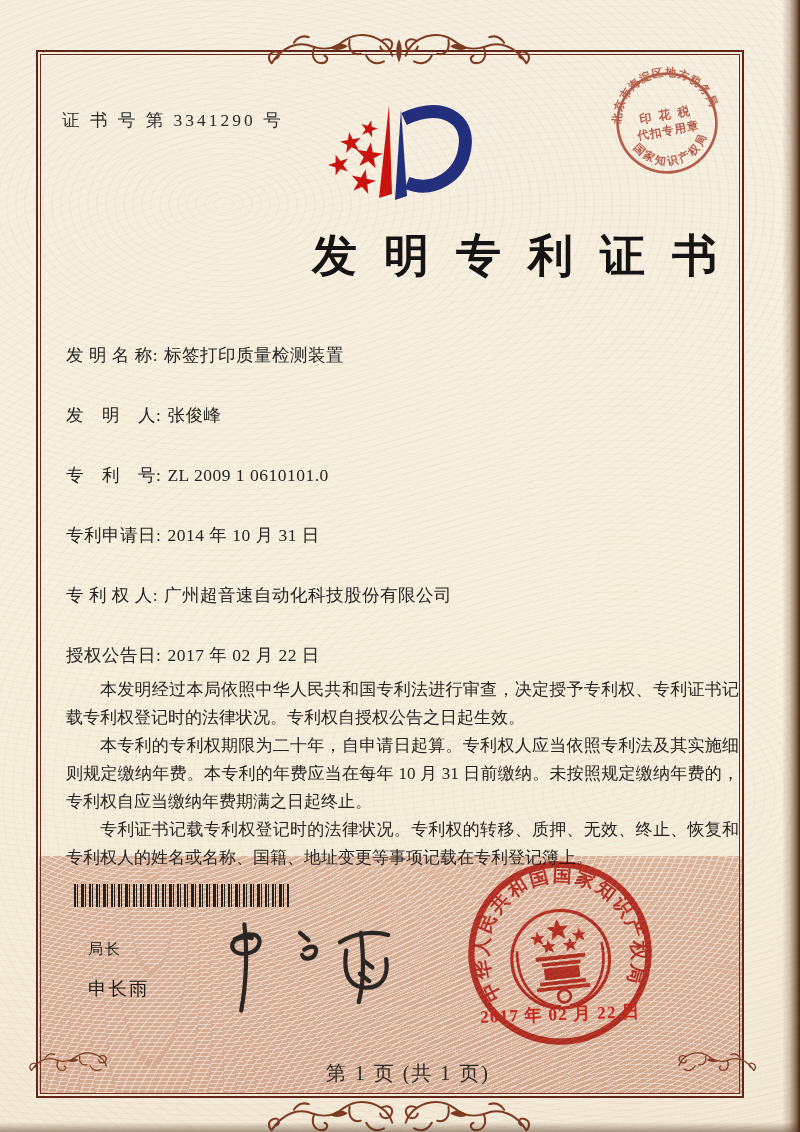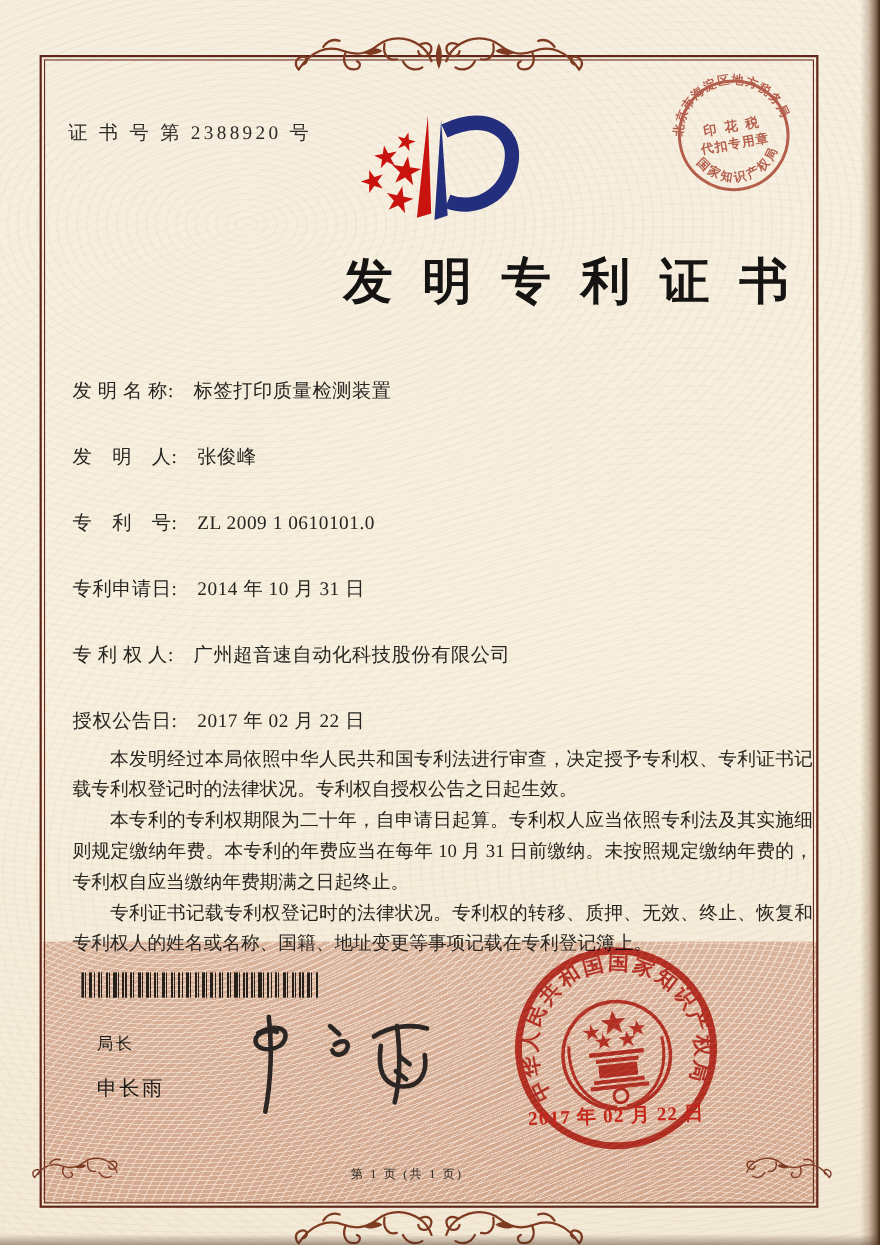--- a/index.html
+++ b/index.html
@@ -24,40 +24,40 @@
   .orn{position:absolute;z-index:4;color:#7e3b22;}
   .mirror{transform:scaleX(-1);}
   .small-orn{transform:scale(.62);transform-origin:top left;}
   .small-orn.mirror{transform:scale(.62) scaleX(-1);transform-origin:top center;}
   
   .abs{position:absolute;z-index:5;}
   .cert-no{left:62px;top:108px;font-size:17.5px;letter-spacing:3px;color:#2e2b28;}
   .title{left:36px;top:226px;width:708px;text-align:right;font-size:45px;font-weight:700;
          letter-spacing:27px;text-indent:27px;color:#151412;}
   .field{left:66px;font-size:17.5px;color:#262420;letter-spacing:.5px;white-space:nowrap;}
-  .field .flabel{margin-right:18px;}
+  .field .flabel{margin-right:6px;}
   .paras{left:66px;top:676px;width:673px;font-size:17px;line-height:28px;color:#28241f;
          text-align:justify;}
   .paras p{margin:0;text-indent:2em;}
   .barcode{left:74px;top:884px;width:216px;height:23px;z-index:6;opacity:.92;
     background:repeating-linear-gradient(90deg,
       #17130e 0 2px, rgba(0,0,0,0) 2px 3px,
       #17130e 3px 4px, rgba(0,0,0,0) 4px 7px,
       #17130e 7px 10px, rgba(0,0,0,0) 10px 11px,
       #17130e 11px 12px, rgba(0,0,0,0) 12px 15px,
       #17130e 15px 17px, rgba(0,0,0,0) 17px 18px,
       #17130e 18px 19px, rgba(0,0,0,0) 19px 22px);}
   .sig-title{left:88px;top:940px;font-size:15px;color:#1d1a17;letter-spacing:2px;z-index:6;}
   .sig-name{left:88px;top:976px;font-size:18.5px;color:#1d1a17;letter-spacing:2px;z-index:6;}
   .autograph{left:195px;top:918px;z-index:6;}
   .tax-stamp{left:604px;top:60px;z-index:6;transform:rotate(-10deg);opacity:.85;mix-blend-mode:multiply;}
   .issue-seal{left:465px;top:858px;z-index:7;transform:rotate(-6deg);opacity:.88;mix-blend-mode:multiply;}
   .seal-date{left:480px;top:1002px;font-size:17.5px;font-weight:700;color:#c5271c;z-index:8;
              letter-spacing:1px;transform:rotate(-2deg);}
-  .footer-page{left:250px;top:1060px;width:240px;text-align:center;font-size:11px;color:#2c2823;
+  .footer-page{left:250px;top:1060px;width:240px;text-align:right;font-size:20px;color:#2c2823;
                letter-spacing:2px;z-index:6;}
   .logo{left:303px;top:97px;z-index:5;}
   
   .edge-right{position:absolute;right:0;top:0;bottom:0;width:18px;z-index:9;pointer-events:none;
     background:linear-gradient(90deg, rgba(0,0,0,0) 0%, rgba(139,99,69,.35) 45%, rgba(97,62,38,.75) 80%, #3c2414 100%);}
   .edge-bottom{position:absolute;left:0;right:0;bottom:0;height:10px;z-index:9;pointer-events:none;
     background:linear-gradient(rgba(0,0,0,0), rgba(74,47,28,.45));}
 </style>
 </head>
 <body>
@@ -94,21 +94,21 @@
   <svg class="orn mirror" style="left:402px;top:1094px" width="130" height="50" viewBox="0 0 140 52">
       <use href="#dragon"></use>
     </svg>
   <svg class="orn small-orn" style="left:28px;top:1048px" width="130" height="50" viewBox="0 0 140 52">
       <use href="#dragon"></use>
     </svg>
   <svg class="orn small-orn mirror" style="left:652px;top:1048px" width="130" height="50" viewBox="0 0 140 52">
       <use href="#dragon"></use>
     </svg>
 
-  <div class="abs cert-no">证 书 号 第 2388920 号</div>
+  <div class="abs cert-no">证 书 号 第 3341290 号</div>
 
   <svg class="abs tax-stamp" width="126" height="126" viewBox="0 0 120 120">
     <defs>
       <path id="taxTop" d="M 23,83 A 44,44 0 1 1 97,83"></path>
       <path id="taxBottom" d="M 22,72 A 40,40 0 0 0 98,72"></path>
     </defs>
     <circle cx="60" cy="60" r="47" fill="none" stroke="#b04a3a" stroke-width="2.6"></circle>
     <text font-size="10.5" fill="#b04a3a" font-weight="700" letter-spacing="1">
       <textPath href="#taxTop" startOffset="50%" text-anchor="middle">北京市海淀区地方税务局</textPath>
     </text>

